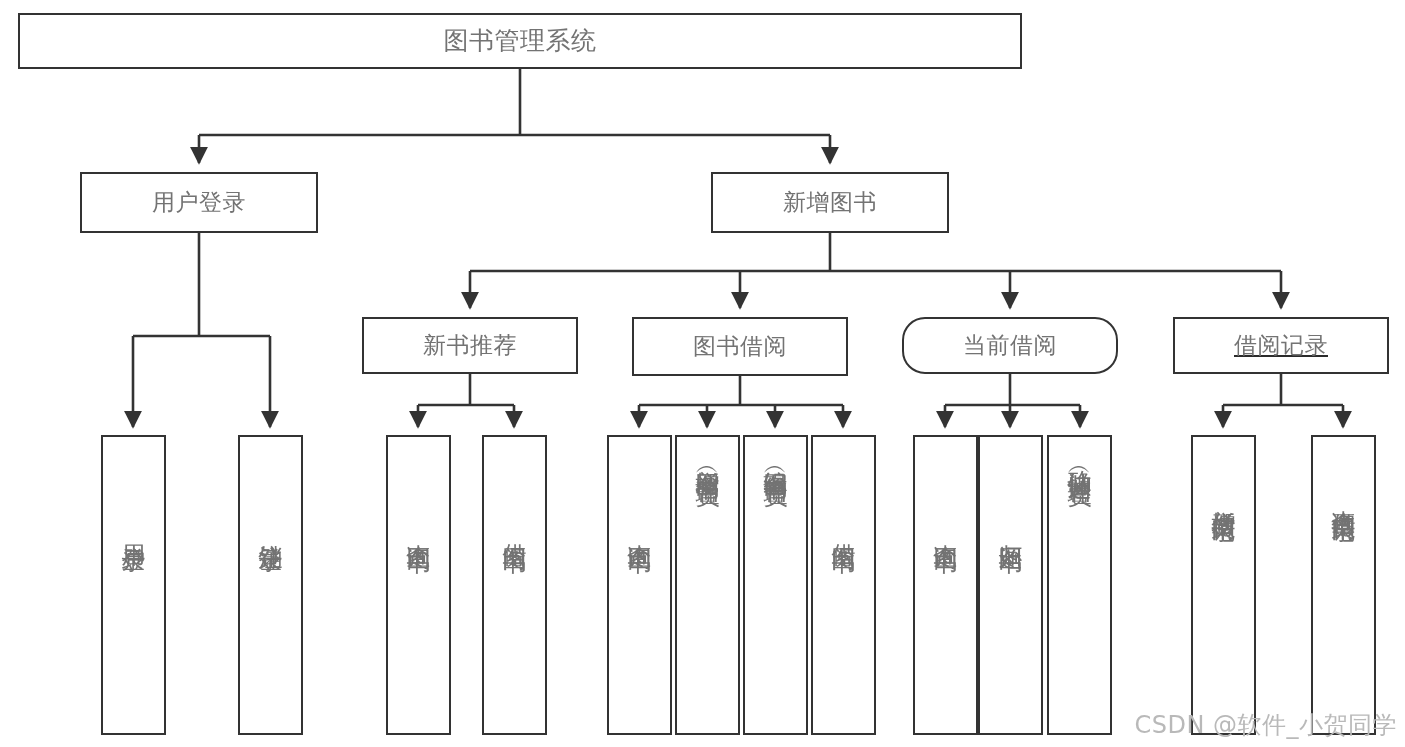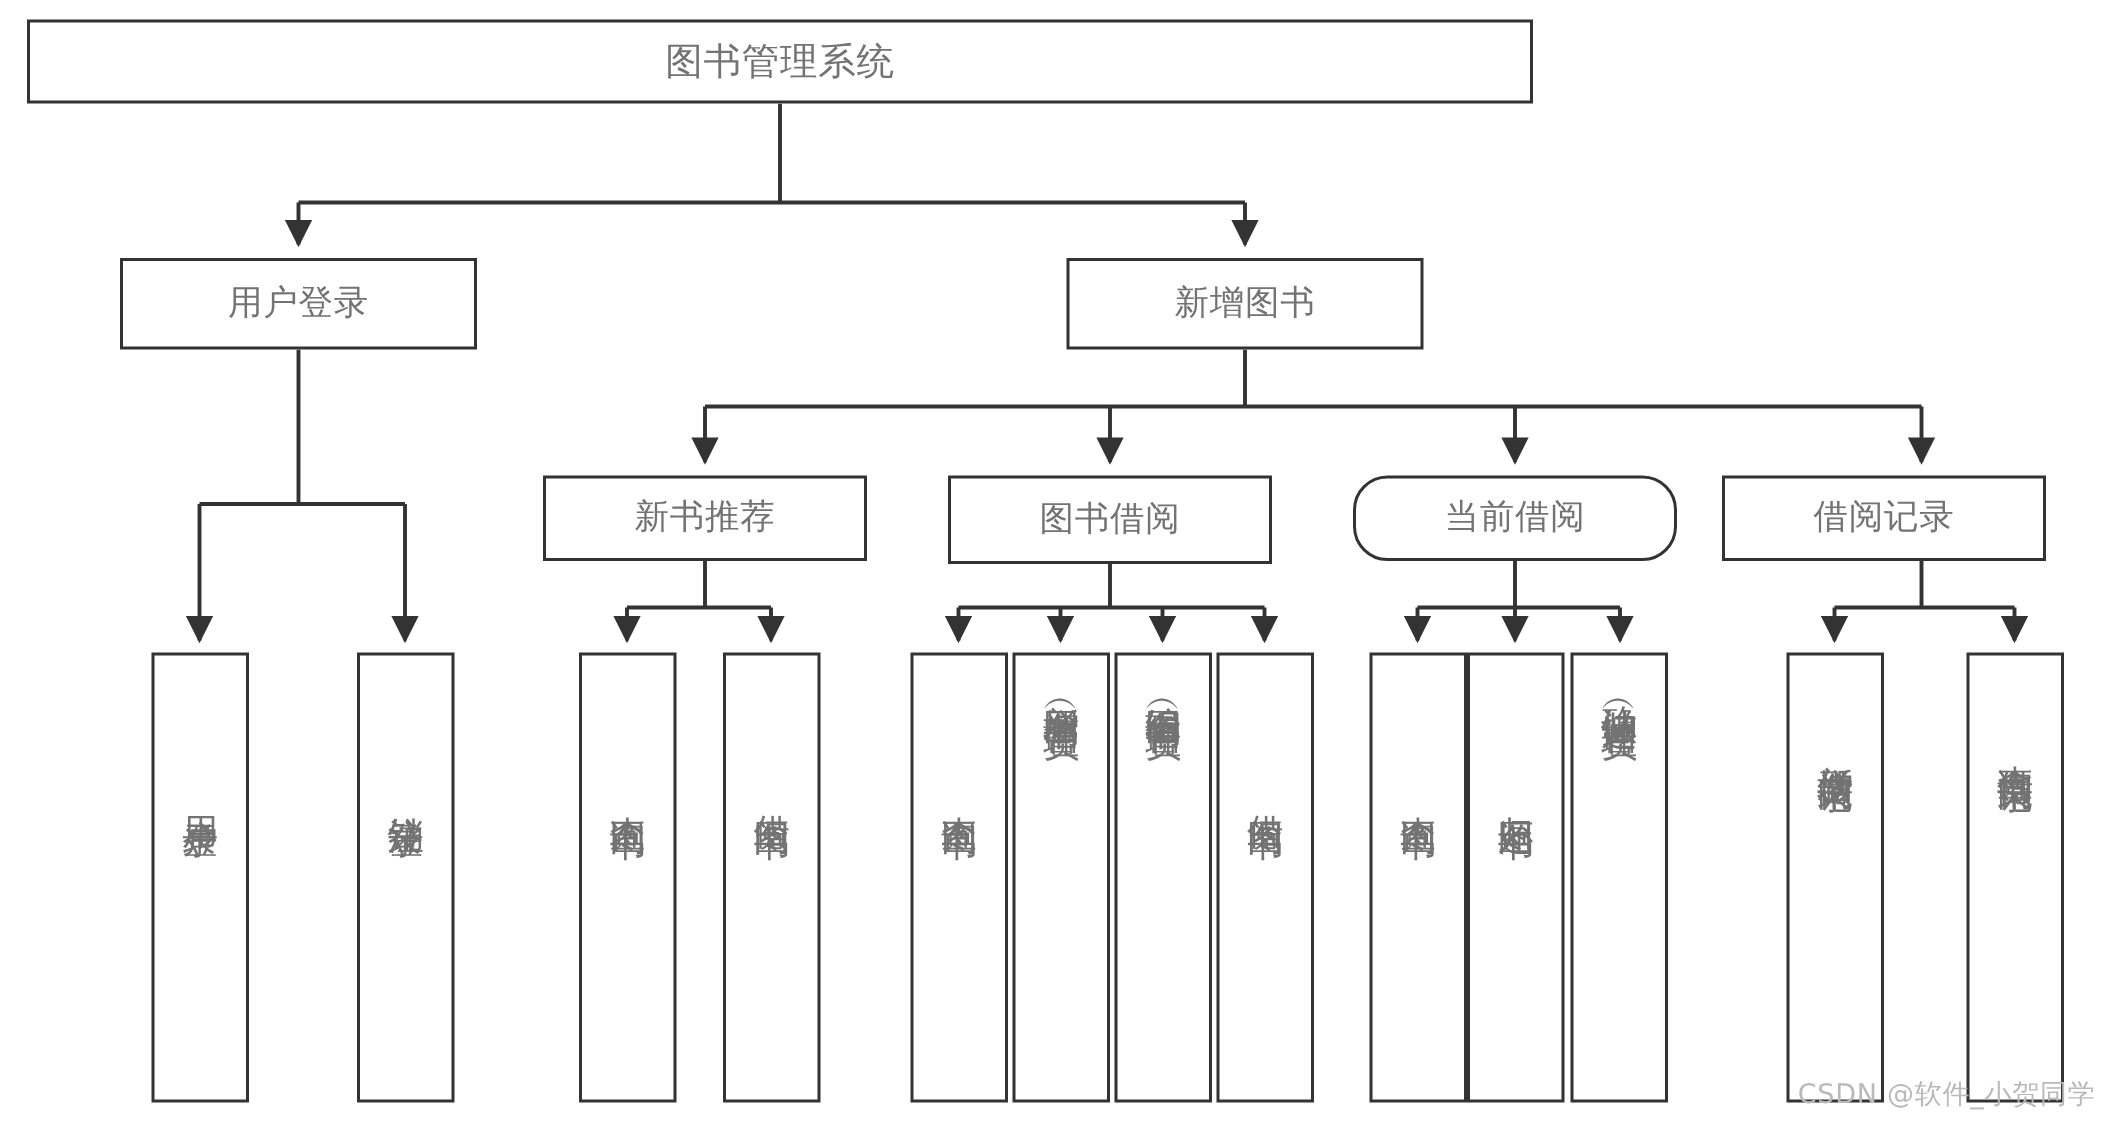--- a/index.html
+++ b/index.html
@@ -64,21 +64,21 @@
   .node.vertical.low .node-label {
     padding-top: 40px;
   }
   .node.root .node-label {
     font-size: 25px;
   }
   #watermark {
     position: absolute;
     right: 8px;
     bottom: 6px;
-    font-size: 18px;
+    font-size: 24px;
     color: #b9b9b9;
     letter-spacing: 0.5px;
     white-space: nowrap;
     pointer-events: none;
   }
 </style>
 </head>
 <body>
 
 <div id="canvas">
@@ -146,21 +146,21 @@
 
   <div class="node horizontal" style="left:362px; top:317px; width:216px; height:57px;">
     <span class="node-label">新书推荐</span>
   </div>
   <div class="node horizontal" style="left:632px; top:317px; width:216px; height:59px;">
     <span class="node-label">图书借阅</span>
   </div>
   <div class="node horizontal" style="left:902px; top:317px; width:216px; height:57px;border-radius:23px;">
     <span class="node-label">当前借阅</span>
   </div>
-  <div class="node horizontal" style="left:1148px; top:317px; width:216px; height:57px;">
+  <div class="node horizontal" style="left:1173px; top:317px; width:216px; height:57px;text-decoration:underline;">
     <span class="node-label">借阅记录</span>
   </div>
 
   <div class="node vertical mid" style="left:101px; top:435px; width:65px; height:300px;">
     <span class="node-label">用户登录</span>
   </div>
   <div class="node vertical mid" style="left:238px; top:435px; width:65px; height:300px;">
     <span class="node-label">注销登录</span>
   </div>
 

